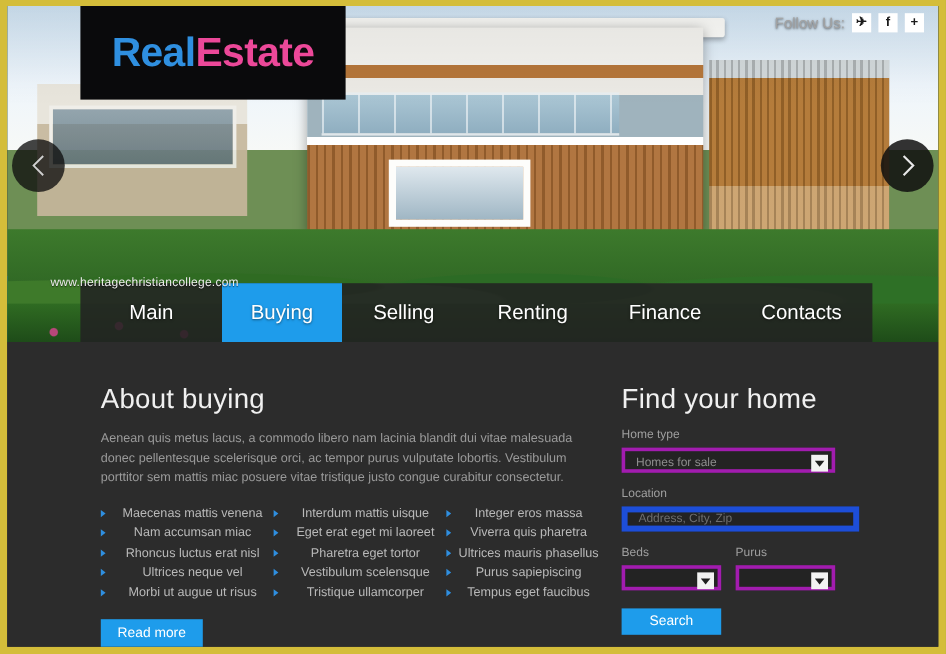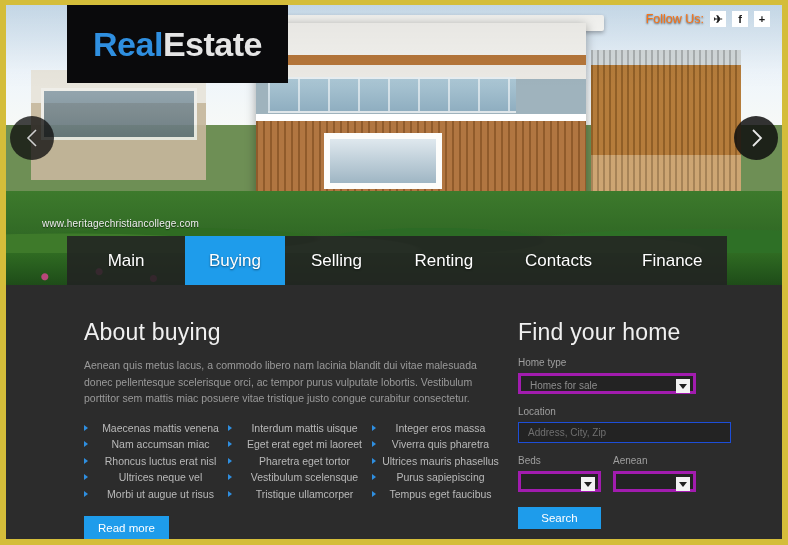--- a/index.html
+++ b/index.html
@@ -111,28 +111,28 @@
   .hero-shade { position:absolute; inset:0; background:linear-gradient(180deg, rgba(0,0,0,.06), rgba(0,0,0,.0) 30%); }
 
   
   #logo-plate {
     position:absolute; left:61px; top:0; width:221px; height:78px;
     background:#0a0a0c; display:flex; align-items:center; justify-content:center;
     z-index:6;
   }
   #logo-text { font-size:34px; font-weight:bold; letter-spacing:-0.5px; }
   #logo-text .a { color:#2f8fe0; }
-  #logo-text .b { color:#e5e5e5; }
+  #logo-text .b { color:#ec4899; }
 
   
   #follow {
     position:absolute; right:12px; top:6px; z-index:7;
     display:flex; align-items:center; gap:6px;
   }
-  #follow-label { color:#f97316; font-size:12.5px; text-shadow:0 1px 2px rgba(0,0,0,.7);padding-left:24px; }
+  #follow-label { color:#a3a3a3; font-size:12.5px; text-shadow:0 1px 2px rgba(0,0,0,.7);padding-left:24px; }
   .soc {
     width:16px; height:16px; background:#ffffff; color:#1b1b1b;
     display:flex; align-items:center; justify-content:center;
     font-size:11px; font-weight:bold; line-height:1; cursor:pointer;
   }
 
   
   .slider-arrow {
     position:absolute; top:111px; width:44px; height:44px; border-radius:50%;
     background:rgba(15,15,15,.78);
@@ -207,35 +207,35 @@
   }
   .select-box .arrow {
     position:absolute; right:3px; top:3px; width:14px; height:14px;
     background:#f2f2f2; display:flex; align-items:center; justify-content:center;
   }
   .select-box .arrow::after {
     content:""; border-left:4px solid transparent; border-right:4px solid transparent;
     border-top:5px solid #1f1f1f;
   }
   #location-input {
-    width:213px; height:21px; background:#232323; border:1px solid #1d4ed8;
+    width:198px; height:21px; background:#232323; border:5px solid #1d4ed8;
     color:#7e7e7e; font-size:10px; padding:0 9px; margin-bottom:12px;
     font-family:"Liberation Sans", sans-serif;
   }
   #location-input::placeholder { color:#6f6f6f; }
   .row2 { display:flex; gap:12px; }
   .half { width:83px; }
   .half .select-box { width:83px; }
   #search-btn {
     margin-top:3px; width:83px; height:22px; background:#1e9ceb; color:#ffffff;
     font-size:11.5px; border:none; cursor:pointer; font-family:"Liberation Sans", sans-serif;
   }
 
   #watermark {
-    position:absolute; left:36px; top:213px; color:#efefef; font-size:10px;
+    position:absolute; left:36px; top:225px; color:#efefef; font-size:10px;
     letter-spacing:.2px; z-index:9; text-shadow:0 1px 1px rgba(0,0,0,.6);
   }
 </style>
 </head>
 <body>
 
 <div id="page">
   <div id="frame">
 
     <div id="hero">
@@ -277,22 +277,22 @@
       <span class="soc">✈</span>
       <span class="soc">f</span>
       <span class="soc">+</span>
     </div>
 
     <nav id="nav">
       <div id="nav-main" class="nav-item">Main</div>
       <div id="nav-buying" class="nav-item active">Buying</div>
       <div id="nav-selling" class="nav-item">Selling</div>
       <div id="nav-renting" class="nav-item">Renting</div>
+      <div id="nav-finance" class="nav-item">Finance</div>
       <div id="nav-contacts" class="nav-item">Contacts</div>
-      <div id="nav-finance" class="nav-item">Finance</div>
     </nav>
 
     <div id="content">
 
       <div id="col-left">
         <h2 class="sec-title">About buying</h2>
         <p id="about-text">Aenean quis metus lacus, a commodo libero nam lacinia blandit dui vitae malesuada donec pellentesque scelerisque orci, ac tempor purus vulputate lobortis. Vestibulum porttitor sem mattis miac posuere vitae tristique justo congue curabitur consectetur.</p>
 
         <div id="feature-lists">
           <ul id="flist-0" class="flist">
@@ -335,21 +335,21 @@
 
         <div class="row2">
           <div class="half">
             <label class="fld-label">Beds</label>
             <div class="select-box">
               <span class="val"></span>
               <span class="arrow"></span>
             </div>
           </div>
           <div class="half">
-            <label class="fld-label">Aenean</label>
+            <label class="fld-label">Purus</label>
             <div class="select-box">
               <span class="val"></span>
               <span class="arrow"></span>
             </div>
           </div>
         </div>
 
         <button id="search-btn">Search</button>
       </div>
 

